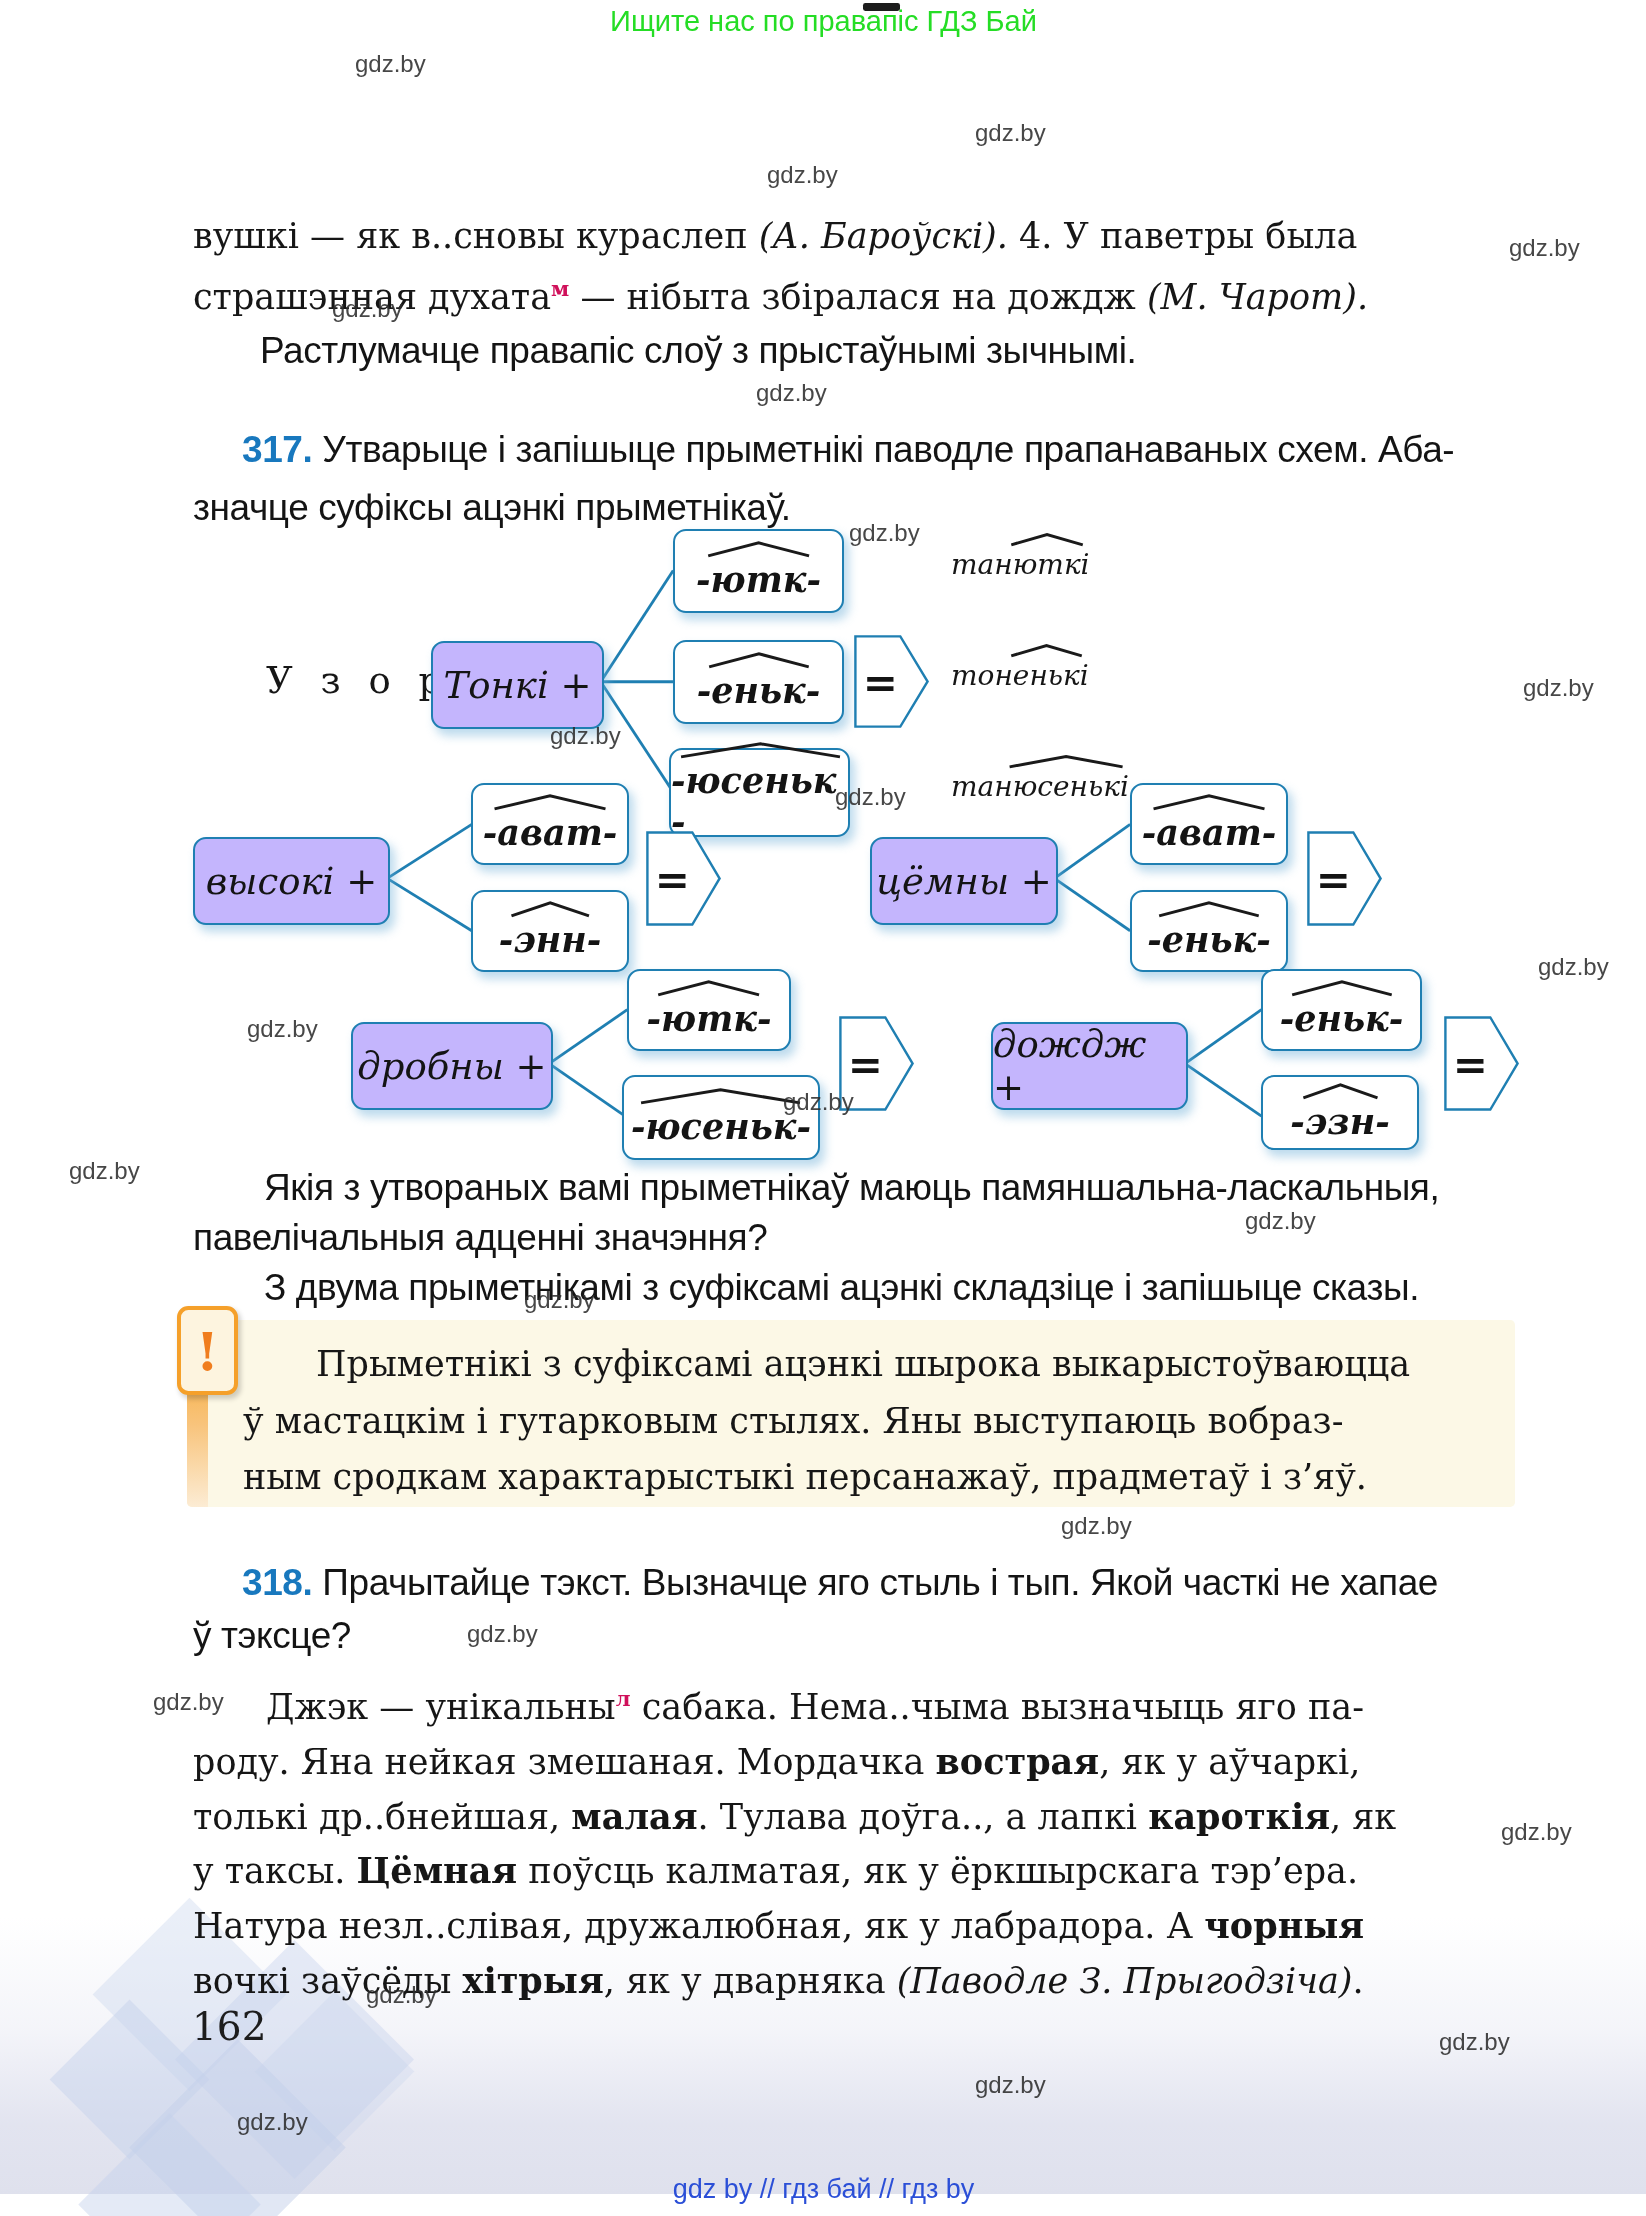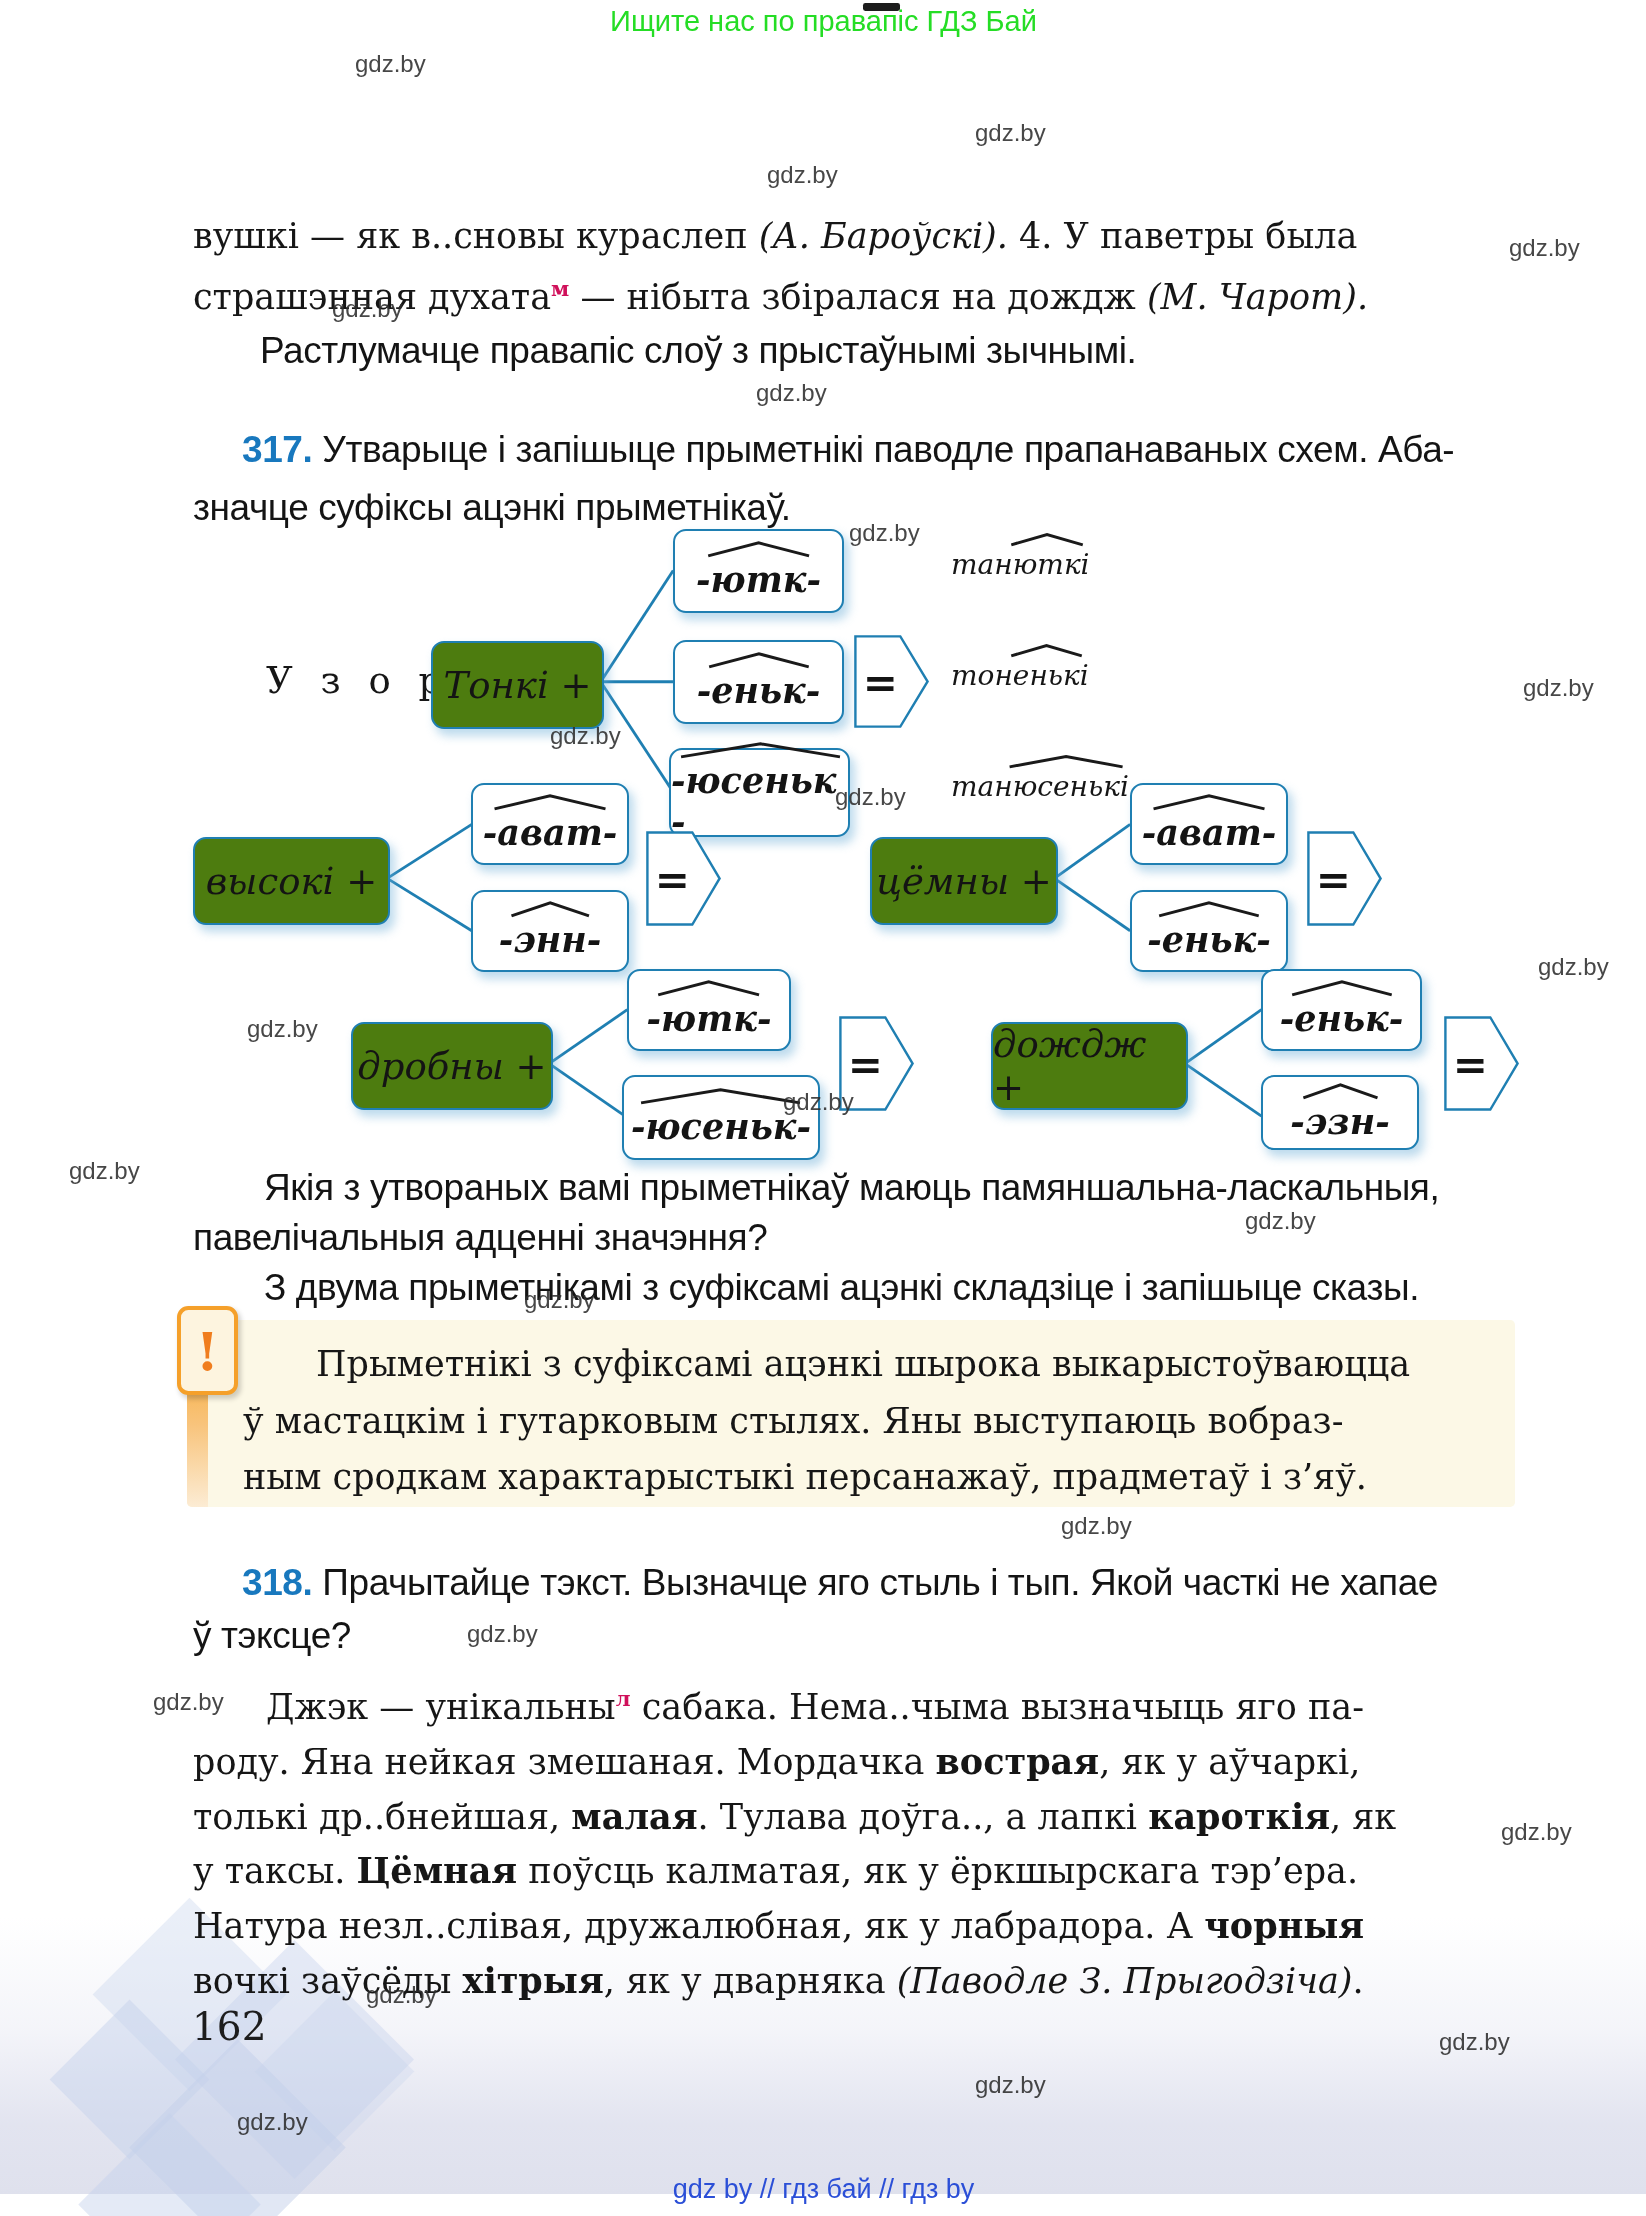--- a/index.html
+++ b/index.html
@@ -42,21 +42,21 @@
   .connectors{position:absolute;left:0;top:0;width:1647px;height:2216px;z-index:1;pointer-events:none;}
   .connectors line{stroke:#1f7fb2;stroke-width:3.5;}
   .stem-box,.sfx-box{
     position:absolute;z-index:2;
     display:flex;align-items:center;justify-content:center;
     border:2.4px solid #1f7fb2;border-radius:13px;
     font-family:"DejaVu Serif", serif;font-style:italic;
     color:#141414;
     box-shadow:4.8px 6.4px 9.7px rgba(110,175,215,.45);
   }
-  .stem-box{background:#4d7c0f;font-size:37px;}
+  .stem-box{background:#c4b5fd;font-size:37px;}
   .sfx-box{background:#ffffff;font-size:35px;font-weight:700;padding-top:17.7px;box-sizing:border-box;}
   .roof-wrap{position:relative;display:inline-block;}
   .roof{position:absolute;left:-6%;top:-0.52em;width:112%;height:0.46em;overflow:visible;}
   .roof polyline{fill:none;stroke:#1a1a1a;stroke-width:3;vector-effect:non-scaling-stroke;}
   .uzor{
     position:absolute;z-index:2;
     font-family:"DejaVu Serif", serif;font-size:37px;color:#161616;
     letter-spacing:8px;white-space:nowrap;
   }
   .result{

